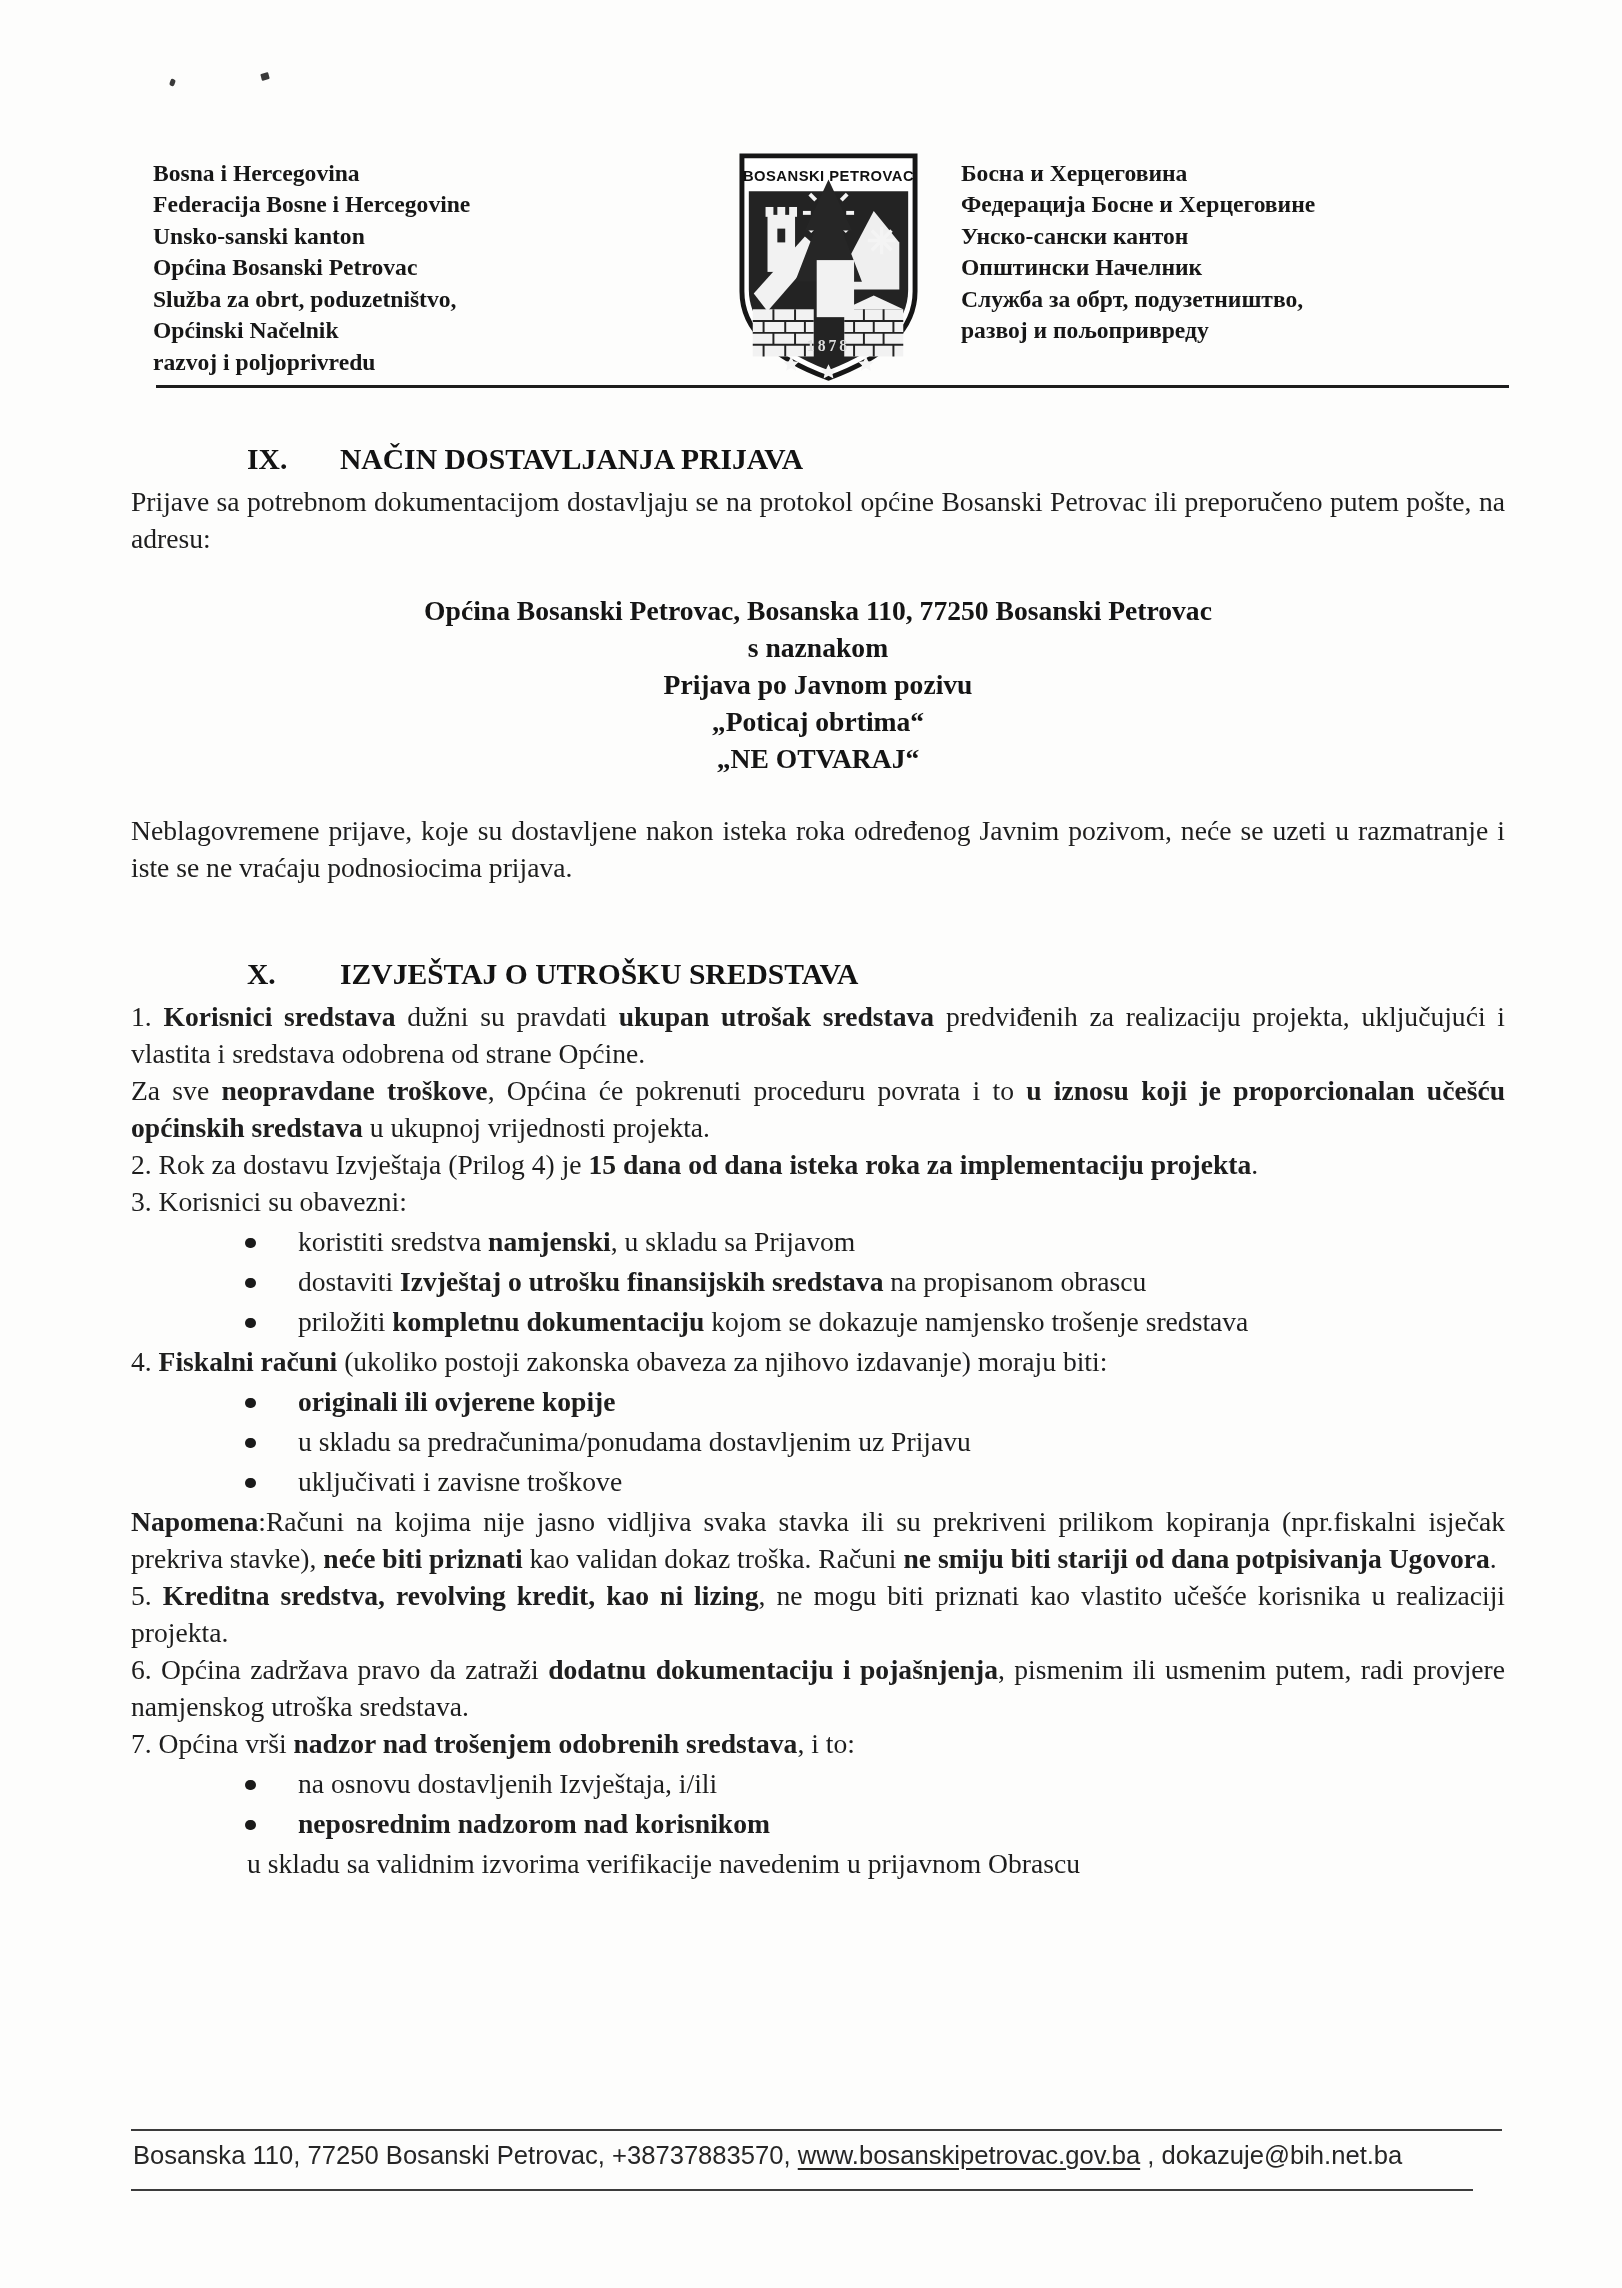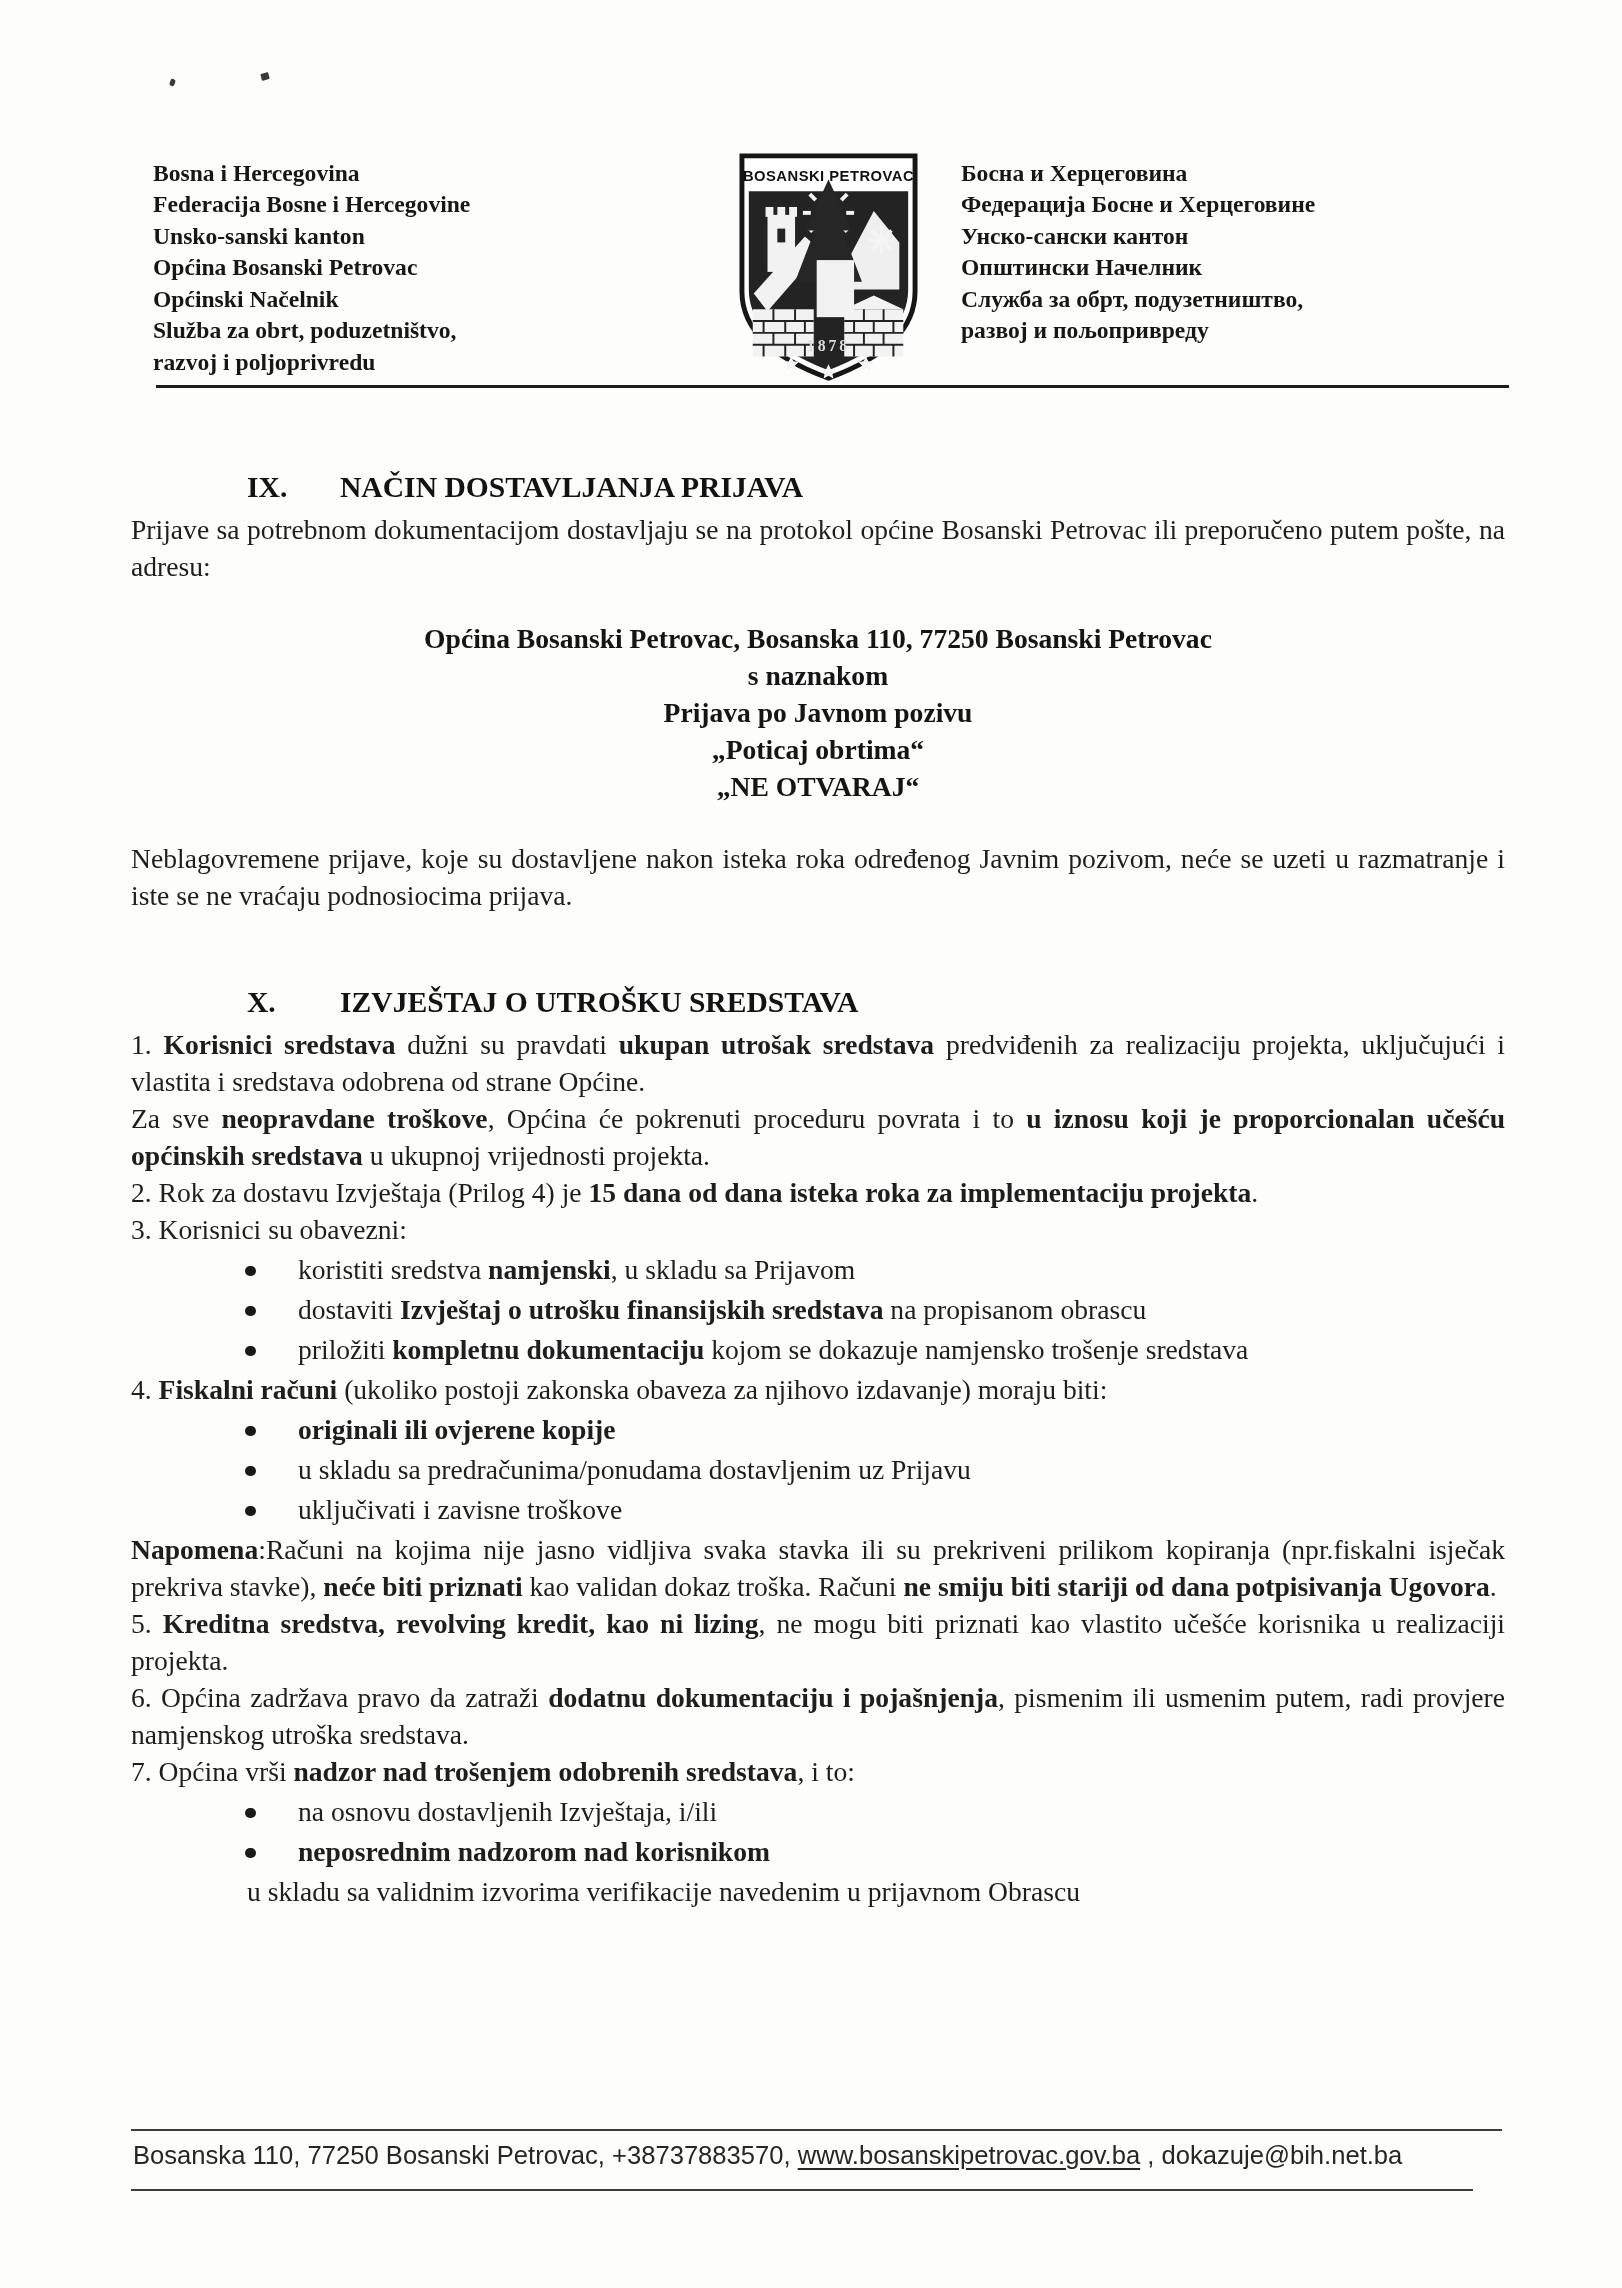--- a/index.html
+++ b/index.html
@@ -29,21 +29,21 @@
   .crest{width:189px;height:240px;flex:0 0 189px;}
   .crest svg{display:block;}
   .header-rule{
     position:absolute;top:385px;left:156px;width:1353px;height:3px;
     background:#1d1d1d;
   }
 
   
   .content{
     position:absolute;top:440px;left:131px;width:1374px;
-    font-size:27.6px;line-height:37px;margin-top:28px;
+    font-size:27.6px;line-height:37px;
   }
   .sec-heading{
     padding-left:116px;font-weight:bold;font-size:29.6px;line-height:39px;
     color:#131313;margin:0 0 3.9px 0;
   }
   .sec-num{display:inline-block;width:93px;}
   .para{margin:0;}
   .just{text-align:justify;}
   .b, b{font-weight:bold;}
   .mb-blank{margin-bottom:35px;}
@@ -79,22 +79,22 @@
 
   <div class="speck s1"></div>
   <div class="speck s2"></div>
 
   <header class="doc-header">
     <div class="h-col">
         <div>Bosna i Hercegovina</div>
         <div>Federacija Bosne i Hercegovine</div>
         <div>Unsko-sanski kanton</div>
         <div>Općina Bosanski Petrovac</div>
+        <div>Služba za obrt, poduzetništvo,</div>
         <div>Općinski Načelnik</div>
-        <div>Služba za obrt, poduzetništvo,</div>
         <div>razvoj i poljoprivredu</div>
       </div>
 
     <div class="crest">
       <svg width="189" height="240" viewBox="0 0 192 244">
 
         <path d="M8 10 H184 V148 Q184 204 96 236 Q8 204 8 148 Z" fill="#ffffff" stroke="#161616" stroke-width="5"></path>
 
         <text class="crest-banner" x="96" y="36" text-anchor="middle" font-size="15" fill="#111">BOSANSKI PETROVAC</text>
 

